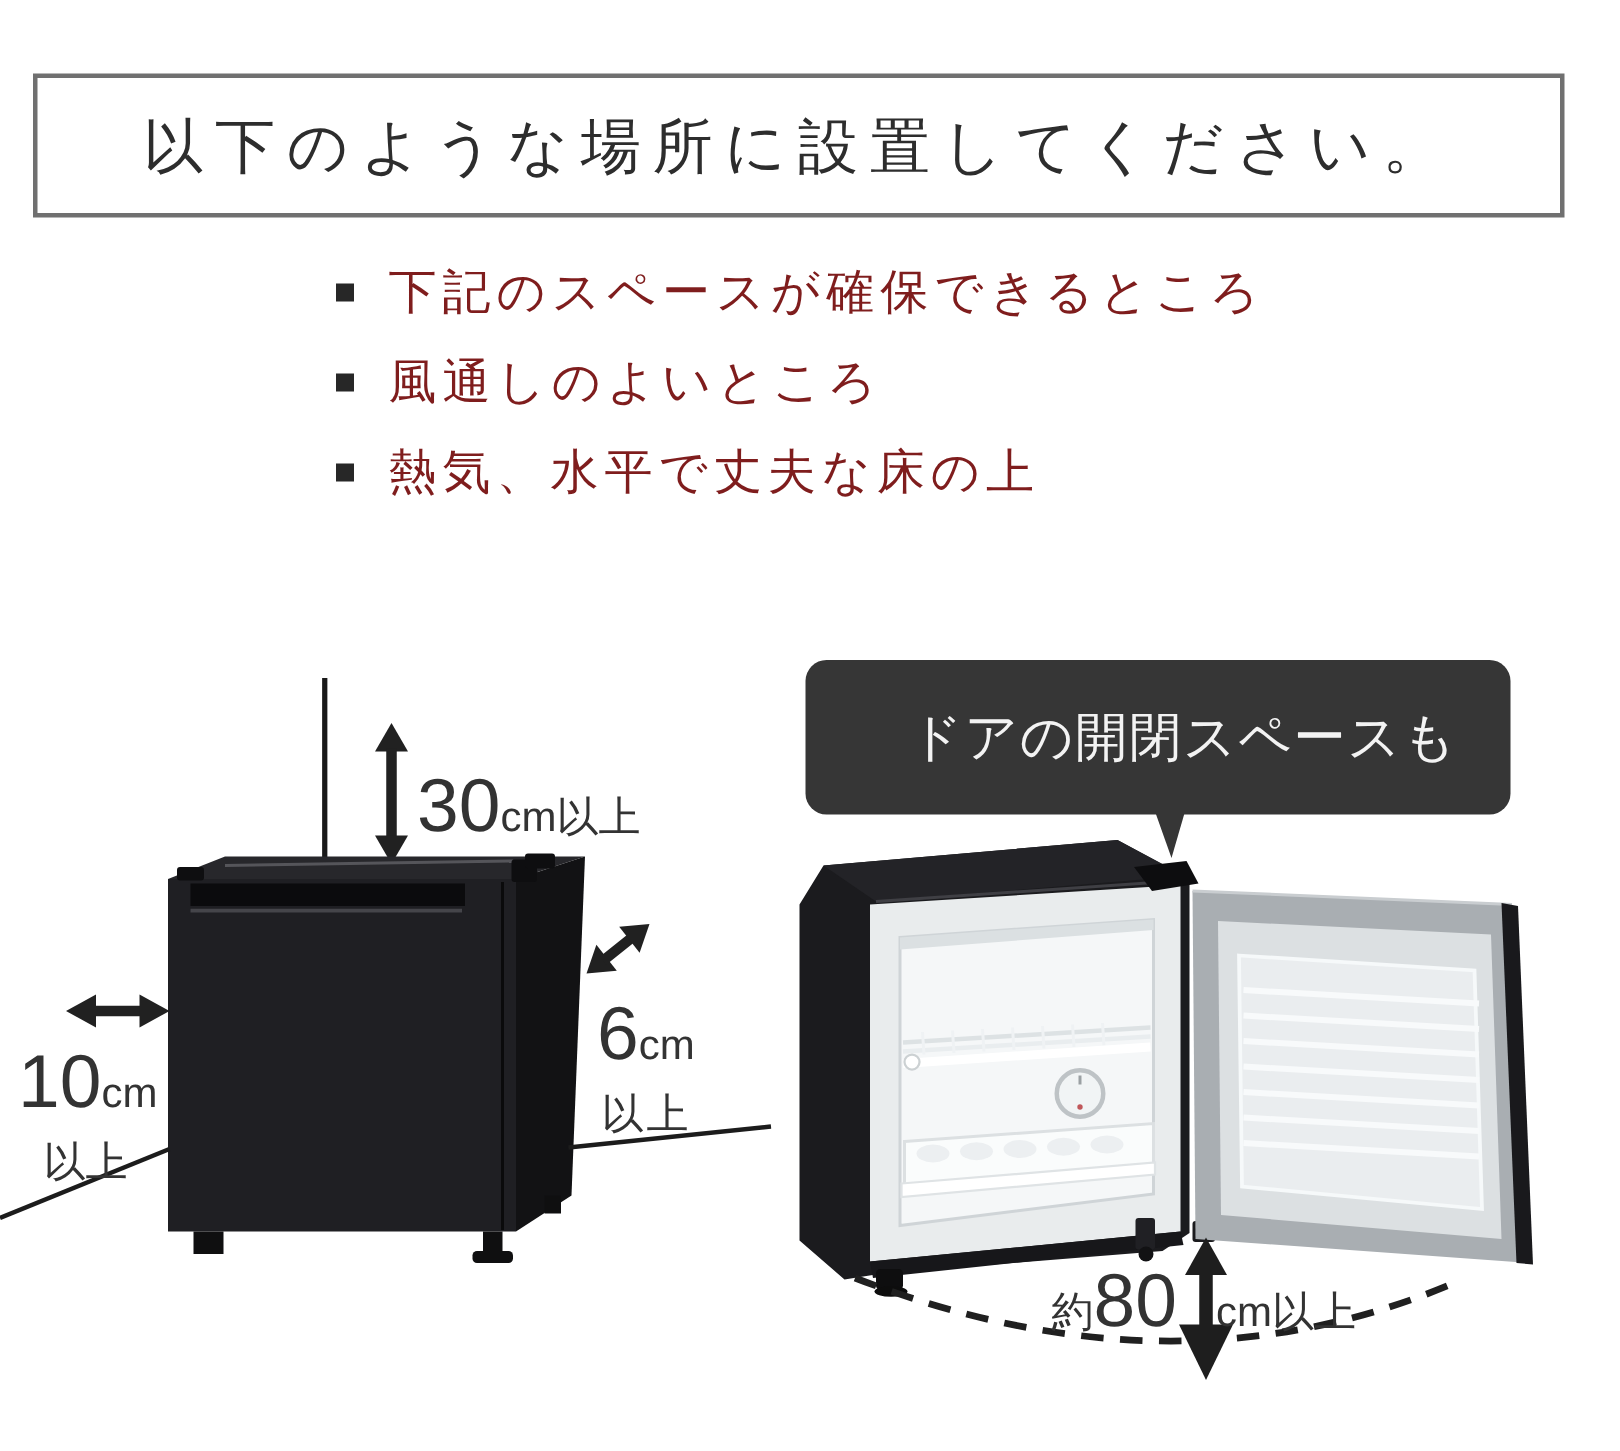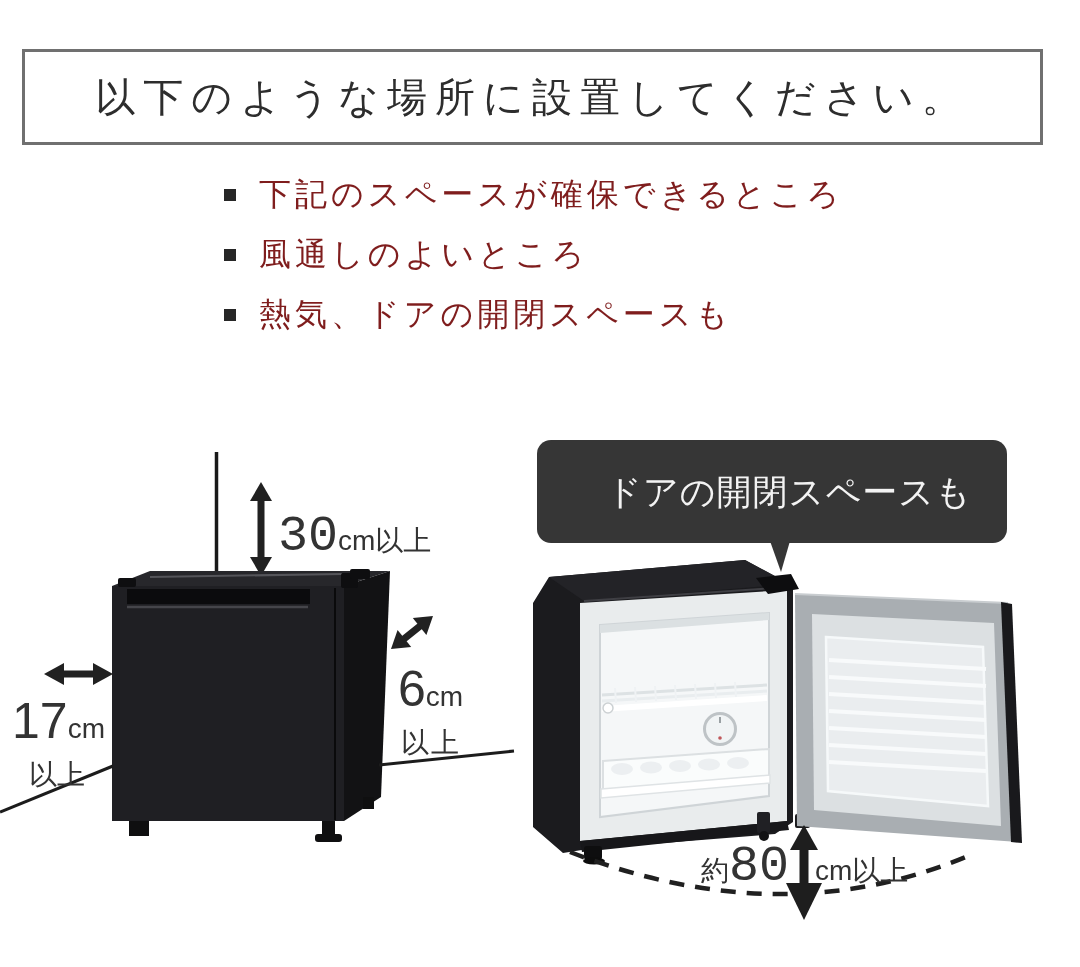--- a/index.html
+++ b/index.html
@@ -12,21 +12,21 @@
   .title-text{font-size:40px;letter-spacing:8px;color:#2d2d2d;white-space:nowrap;}
   
   .checklist{position:absolute;left:224px;top:178px;}
   .check-item{display:flex;align-items:center;height:33px;margin-bottom:27px;}
   .bullet{width:12px;height:12px;background:#272727;margin-right:23px;flex:none;}
   .check-text{font-size:32px;letter-spacing:4px;color:#7f1d1d;white-space:nowrap;}
   
   svg.art{position:absolute;left:0;top:0;}
   
   .mlabel{position:absolute;display:flex;align-items:baseline;color:#333333;white-space:nowrap;}
-  .mlabel .big{font-size:50px;font-family:Liberation Mono, monospace;}
+  .mlabel .big{font-size:50px;}
   .mlabel .small{font-size:28px;}
   .mlabel-col{position:absolute;color:#333333;}
   .mlabel-col .row{display:flex;align-items:baseline;}
   .mlabel-col .suffix{font-size:28px;margin-top:6px;}
   #label-10 .suffix{margin-left:17px;}
   #label-6 .suffix{margin-left:3px;letter-spacing:2px;}
   .spacer{display:inline-block;width:26px;}
   
   .bubble{position:absolute;left:537px;top:440px;width:436px;height:103px;background:#363636;
           border-radius:14px;display:flex;flex-direction:column;align-items:center;justify-content:center;
@@ -48,21 +48,21 @@
     <div class="check-item">
       <span class="bullet"></span>
       <span class="check-text">下記のスペースが確保できるところ</span>
     </div>
     <div class="check-item">
       <span class="bullet"></span>
       <span class="check-text">風通しのよいところ</span>
     </div>
     <div class="check-item">
       <span class="bullet"></span>
-      <span class="check-text">熱気、ドアの開閉スペースも</span>
+      <span class="check-text">熱気、水平で丈夫な床の上</span>
     </div>
   </div>
 
   <svg class="art" width="1080" height="967" viewBox="0 0 1080 967">
 
     <line x1="216.5" y1="452" x2="216.5" y2="572" stroke="#191919" stroke-width="3.5"></line>
 
     <g fill="#212121">
       <polygon points="261,482 250,501 272,501"></polygon>
       <rect x="257.5" y="499" width="7" height="60"></rect>
@@ -164,21 +164,21 @@
   </div>
   <div class="bubble-tail"></div>
 
   <div class="mlabel" id="label-30" style="left:278px;top:508px;">
     <span class="big">30</span>
       <span class="small">cm以上</span>
   </div>
 
   <div class="mlabel-col" id="label-10" style="left:12px;top:692px;">
     <div class="row">
-      <span class="mlabel big" style="position:static;font-size:50px;">17</span>
+      <span class="mlabel big" style="position:static;font-size:50px;">10</span>
         <span class="mlabel small" style="position:static;font-size:28px;">cm</span>
     </div>
     <div class="suffix">以上</div>
   </div>
 
   <div class="mlabel-col" id="label-6" style="left:398px;top:660px;">
     <div class="row">
       <span class="mlabel big" style="position:static;font-size:50px;">6</span>
         <span class="mlabel small" style="position:static;font-size:28px;">cm</span>
     </div>

